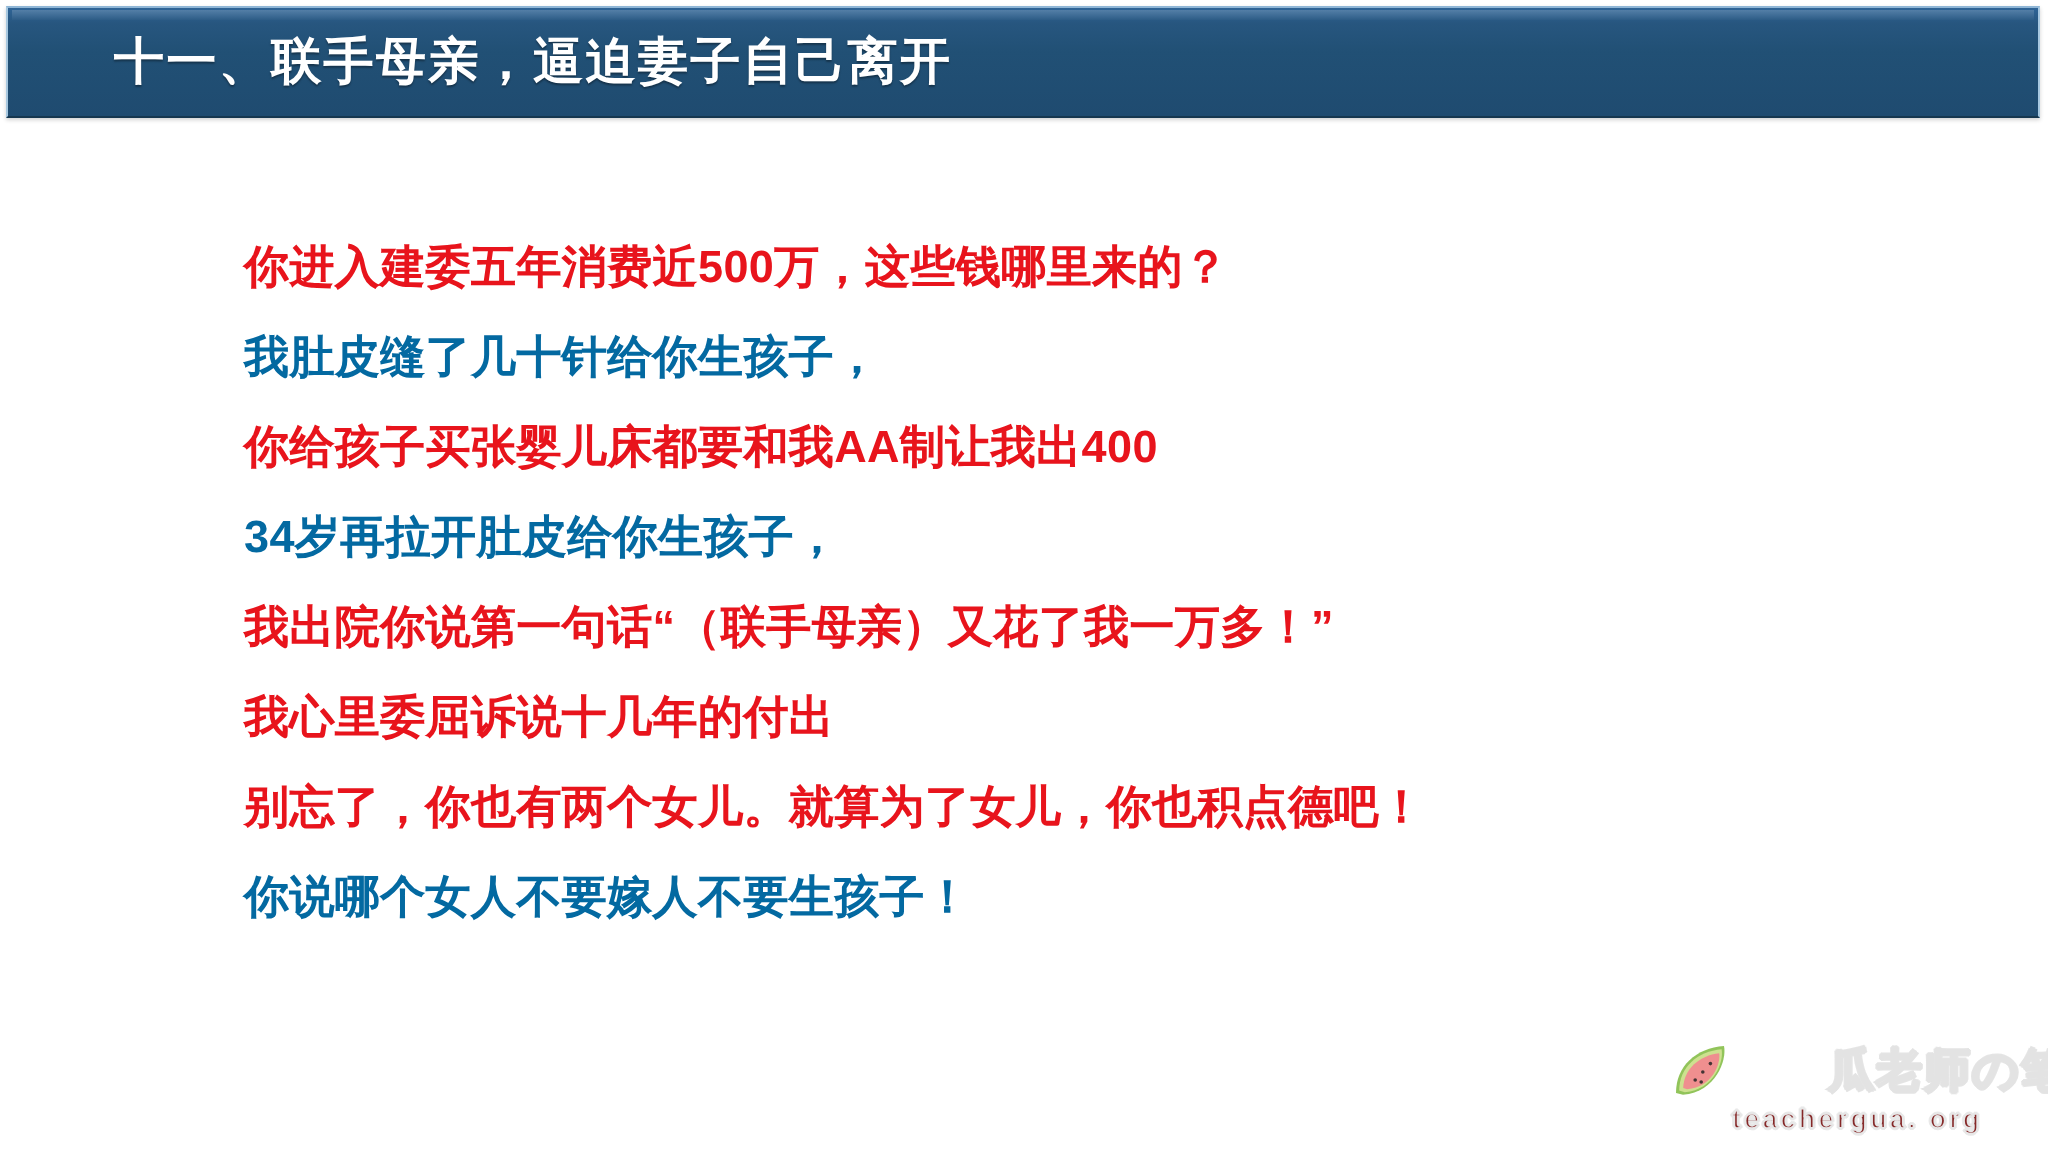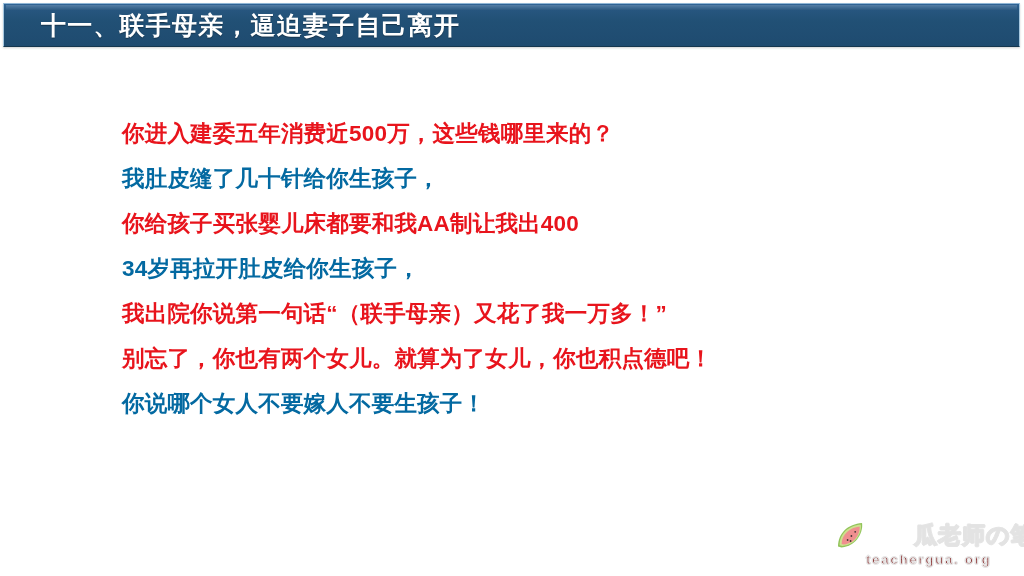--- a/index.html
+++ b/index.html
@@ -23,30 +23,31 @@
     background: #ffffff;
     overflow: hidden;
   }
 
   
   .header-band {
     position: absolute;
     left: 3px;
     top: 3px;
     width: 1017px;
-    height: 44px;
+    height: 56px;
     box-sizing: border-box;
     background: linear-gradient(180deg, #2f6496 0%, #27567f 14%, #215075 40%, #1f4b70 100%);
     border-top: 1px solid #8fb6d6;
     border-left: 1px solid #a7c8e0;
     border-right: 1px solid #a7c8e0;
     border-bottom: 1px solid #16374f;
     display: flex;
     align-items: center;
     box-shadow: 0 1px 2px rgba(0,0,0,0.18);
+    padding-left: 16px;
   }
   .header-band::before {
     
     content: "";
     position: absolute;
     left: 2px;
     right: 2px;
     top: 1px;
     height: 5px;
     background: linear-gradient(180deg, rgba(255,255,255,0.18), rgba(255,255,255,0.02));
@@ -146,20 +147,21 @@
   <div class="header-band">
     <div class="header-title">十一、联手母亲，逼迫妻子自己离开</div>
   </div>
 
   <div class="content">
     <div class="text-line red">你进入建委五年消费近500万，这些钱哪里来的？</div>
     <div class="text-line black">我肚皮缝了几十针给你生孩子，</div>
     <div class="text-line red">你给孩子买张婴儿床都要和我AA制让我出400</div>
     <div class="text-line black">34岁再拉开肚皮给你生孩子，</div>
     <div class="text-line red">我出院你说第一句话“（联手母亲）又花了我一万多！”</div>
+    <div class="text-line red">我心里委屈诉说十几年的付出</div>
     <div class="text-line red">别忘了，你也有两个女儿。就算为了女儿，你也积点德吧！</div>
     <div class="text-line black">你说哪个女人不要嫁人不要生孩子！</div>
   </div>
 
   <div class="watermark">
     <div class="wm-row">
       <svg class="wm-melon" viewBox="0 0 30 28" aria-hidden="true">
         <path d="M2 25.5 C2 12 12 3 26 2 C27.5 9 22 25 5.5 26.4 Z" fill="#8cc152"></path>
         <path d="M3.6 24.3 C3.6 12.6 12.8 4.6 24.8 3.6 C26 9.7 21.2 23.8 6.4 25.1 Z" fill="#cbe08a"></path>
         <path d="M5.6 23.0 C5.8 13.6 13.8 6.6 23.6 5.6 C24.4 11.0 20.2 22.4 7.6 23.6 Z" fill="#ef8a8a"></path>

